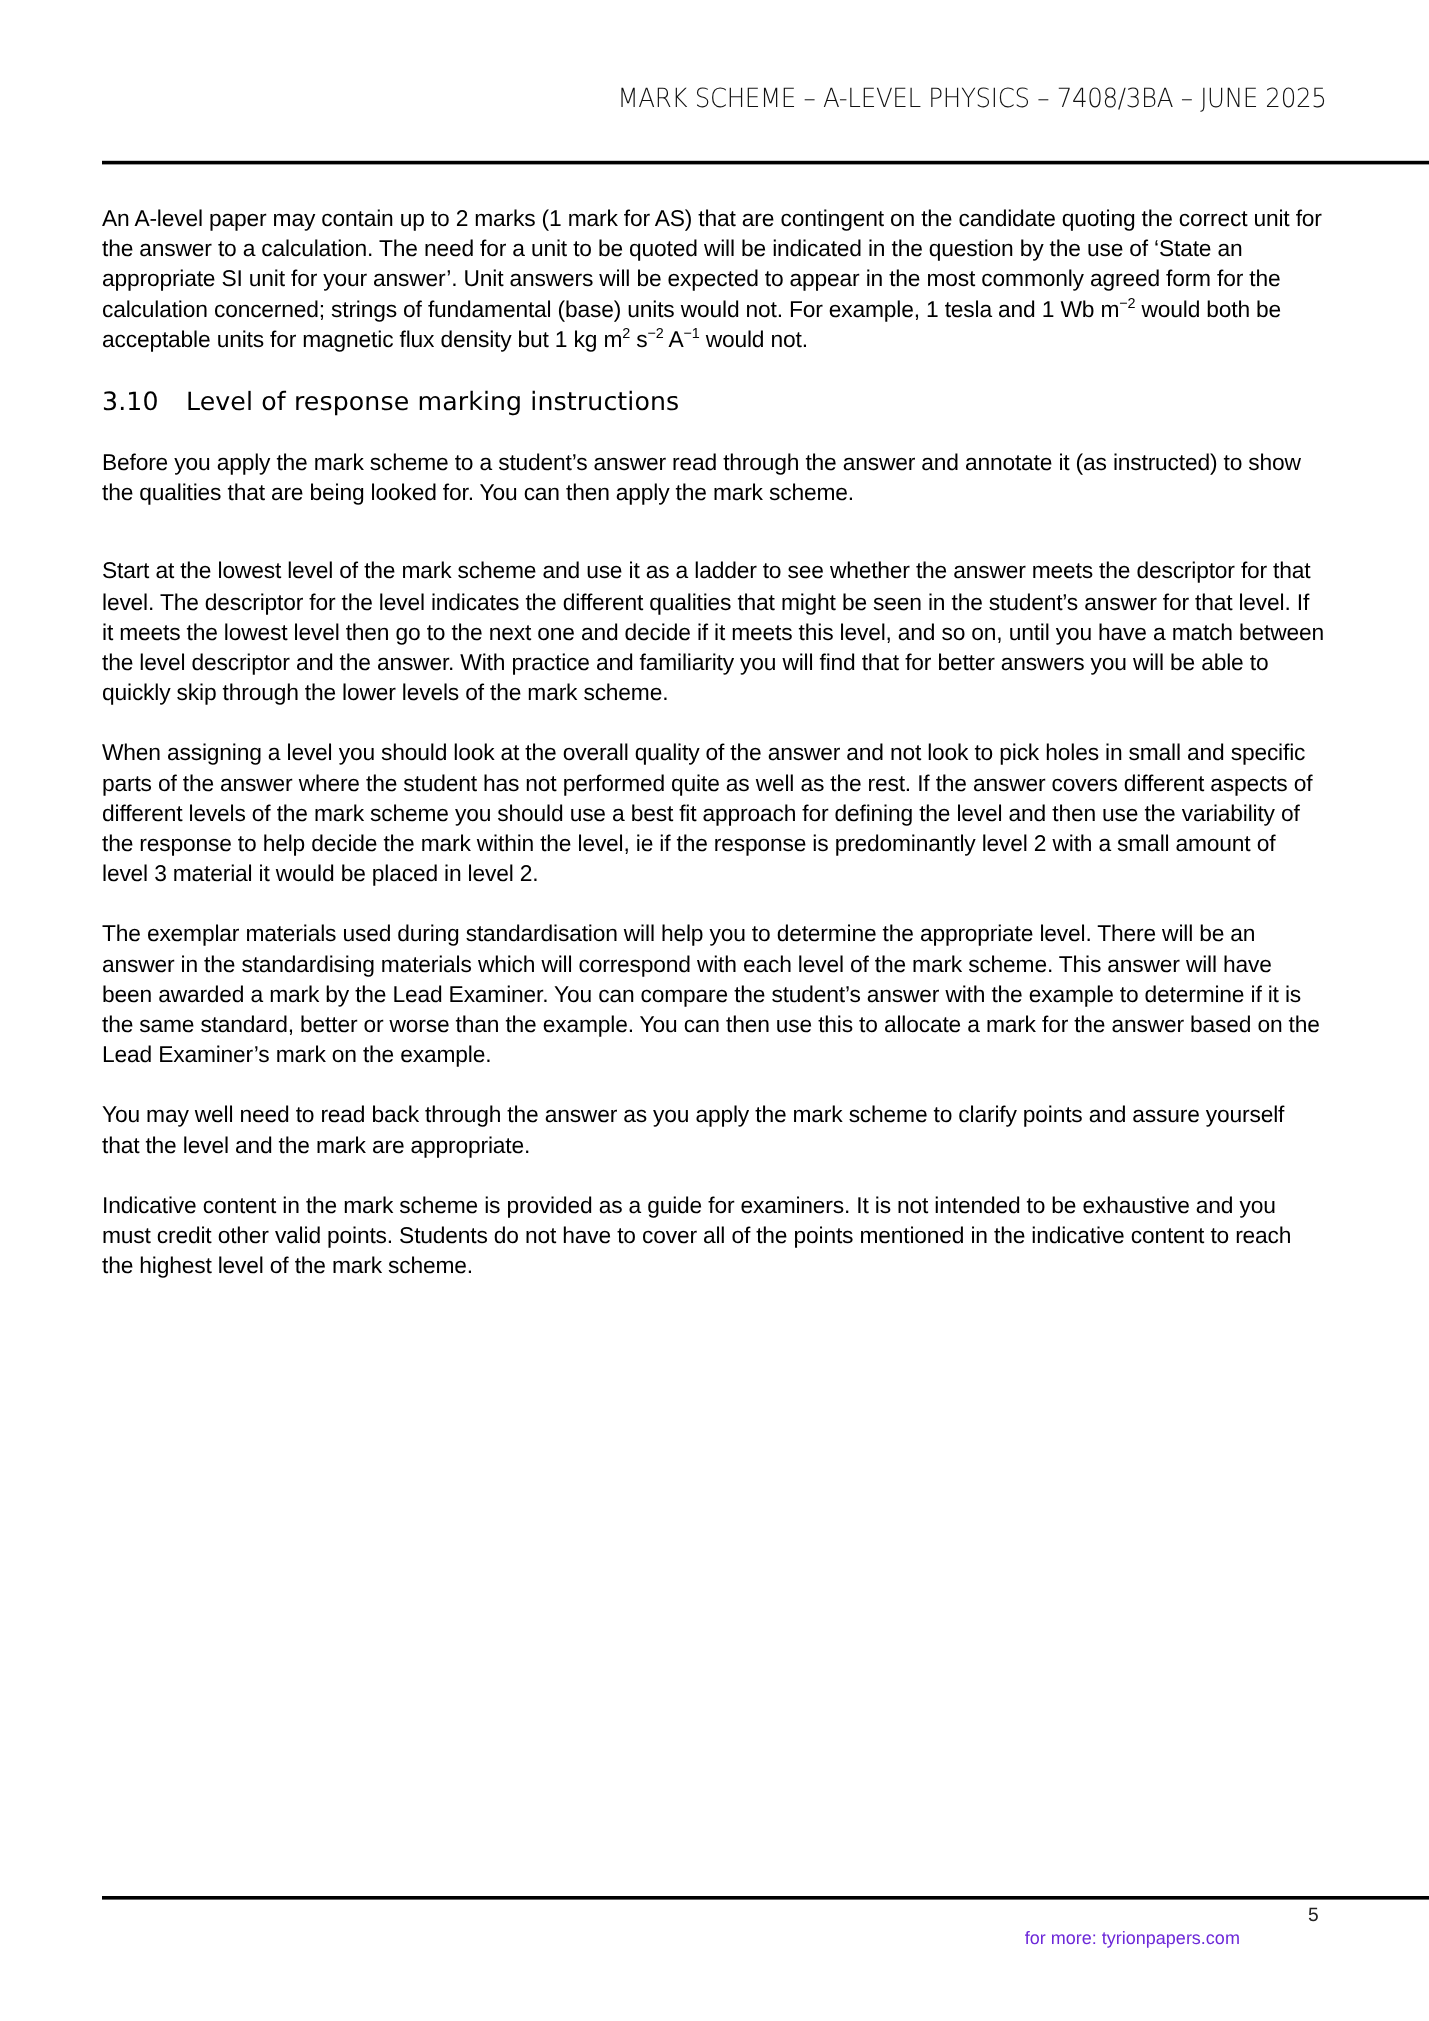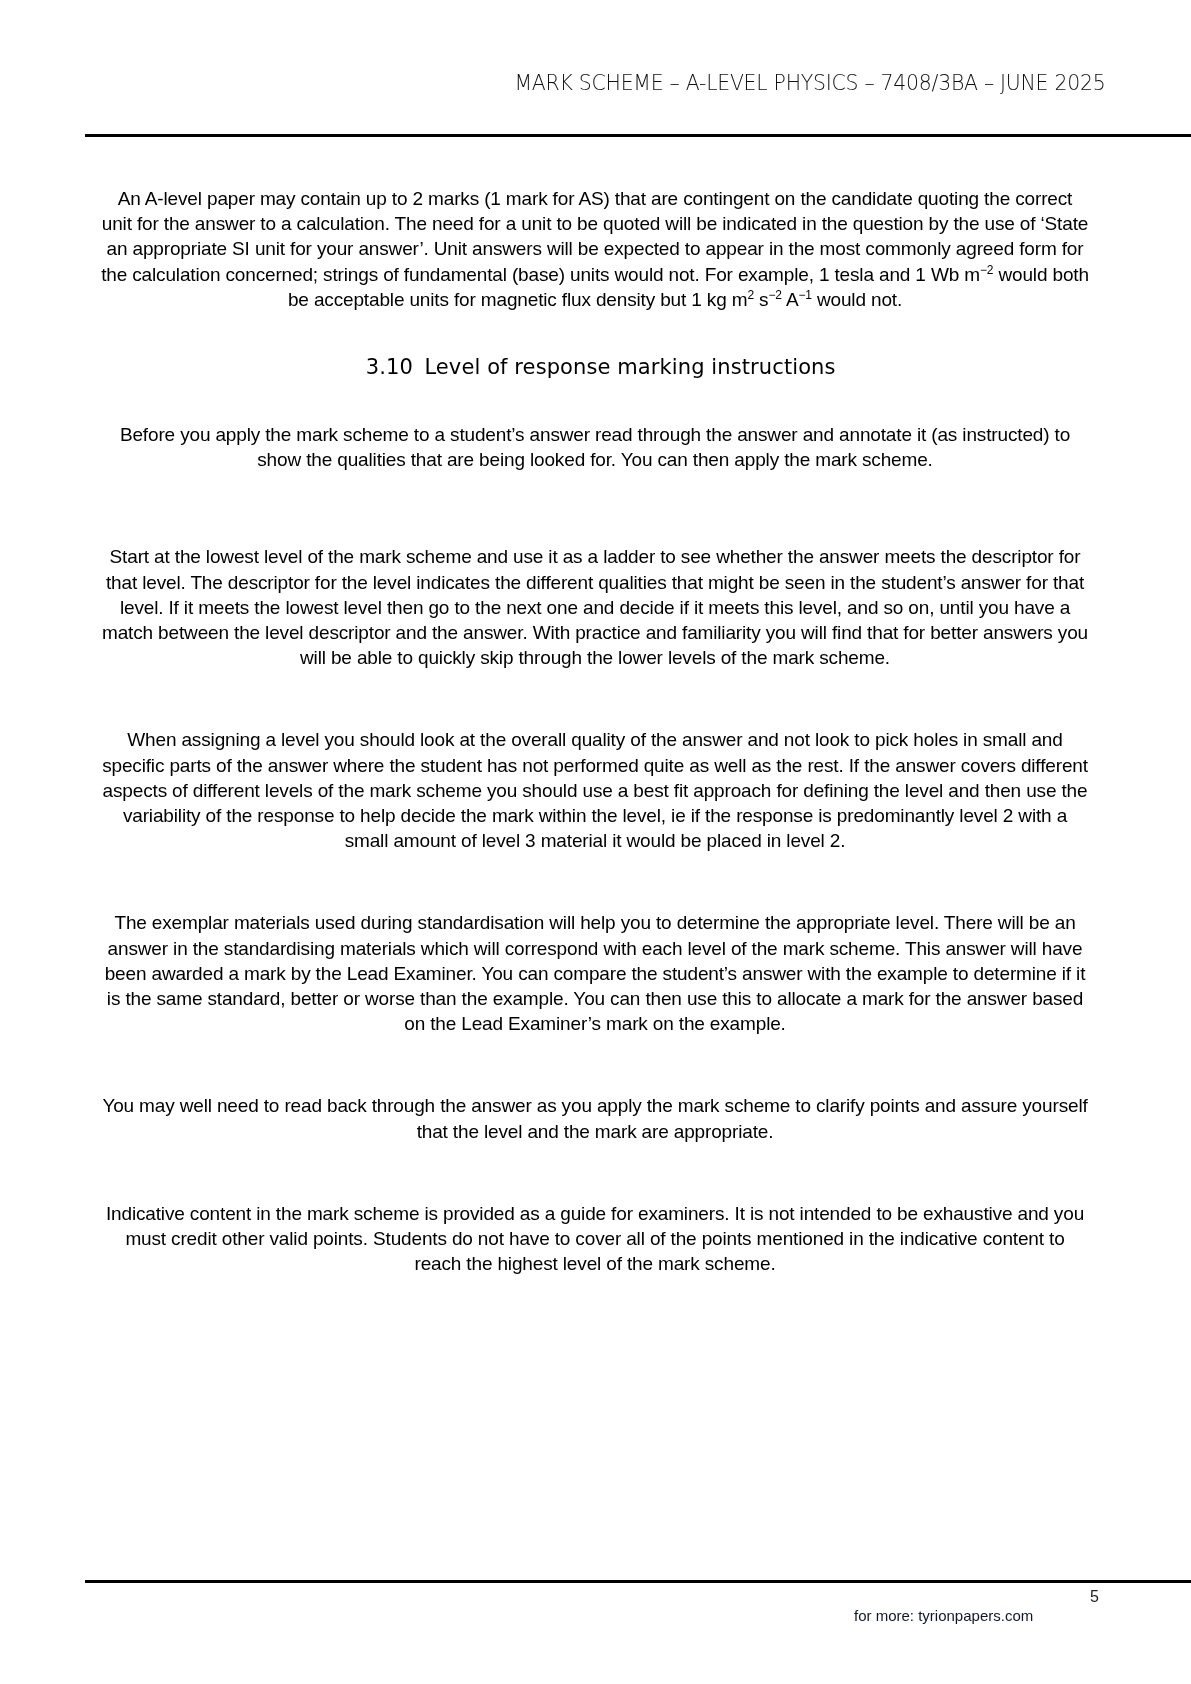--- a/index.html
+++ b/index.html
@@ -1,17 +1,17 @@
 <!DOCTYPE html>
 <html><head>
   <meta charset="utf-8">
   <style>
     html, body { margin: 0; padding: 0; background: #ffffff; }
     body { width: 1191px; height: 1684px; position: relative; overflow: hidden; color: #000; }
-    .page { position: absolute; left: 0; top: 0; width: 1191px; height: 1684px; text-align: center; }
+    .page { position: absolute; left: 0; top: 0; width: 1191px; height: 1684px; }
     .running-header {
       position: absolute; right: 86px; top: 70px;
       font-family: "DejaVu Sans", sans-serif; font-weight: 300;
       font-size: 22px; letter-spacing: -0.3px; color: #111;
       transform: scaleX(0.93); transform-origin: right center;
       white-space: nowrap;
     }
     .rule { position: absolute; left: 85px; width: 1106px; height: 3px; background: #000; }
     .rule.top { top: 134px; }
     .rule.bottom { top: 1580px; }
@@ -20,31 +20,31 @@
       font-family: "DejaVu Sans", sans-serif; font-weight: 500; font-size: 21px;
       line-height: 28px; margin: 0; white-space: nowrap; letter-spacing: 0.1px;
     }
     .h3 .num { display: inline-block; width: 70px; }
     .h2 {
       font-family: "DejaVu Sans", sans-serif; font-weight: 600; font-size: 25px;
       line-height: 34px; margin: 0; letter-spacing: 0.1px;
     }
     p {
       font-family: "Liberation Sans", sans-serif; font-size: 19px; line-height: 25.2px;
-      margin: 16px; letter-spacing: -0.15px;
+      margin: 0; letter-spacing: -0.15px;
     }
     sup { font-size: 12px; vertical-align: 7px; line-height: 0; }
     .gap-md { height: 25px; }
     .page-number {
       position: absolute; left: 1090px; top: 1588px;
       font-family: "Liberation Sans", sans-serif; font-size: 16px; color: #222;
     }
     .footer-link {
       position: absolute; left: 854px; top: 1607px;
-      font-family: "Liberation Sans", sans-serif; font-size: 15px; color: #0f172a;
+      font-family: "Liberation Sans", sans-serif; font-size: 15px; color: #6d28d9;
     }
   </style>
 </head>
 <body>
 
 <div class="page">
 
   <div class="running-header">MARK SCHEME – A-LEVEL PHYSICS – 7408/3BA – JUNE 2025</div>
   <div class="rule top"></div>
 

